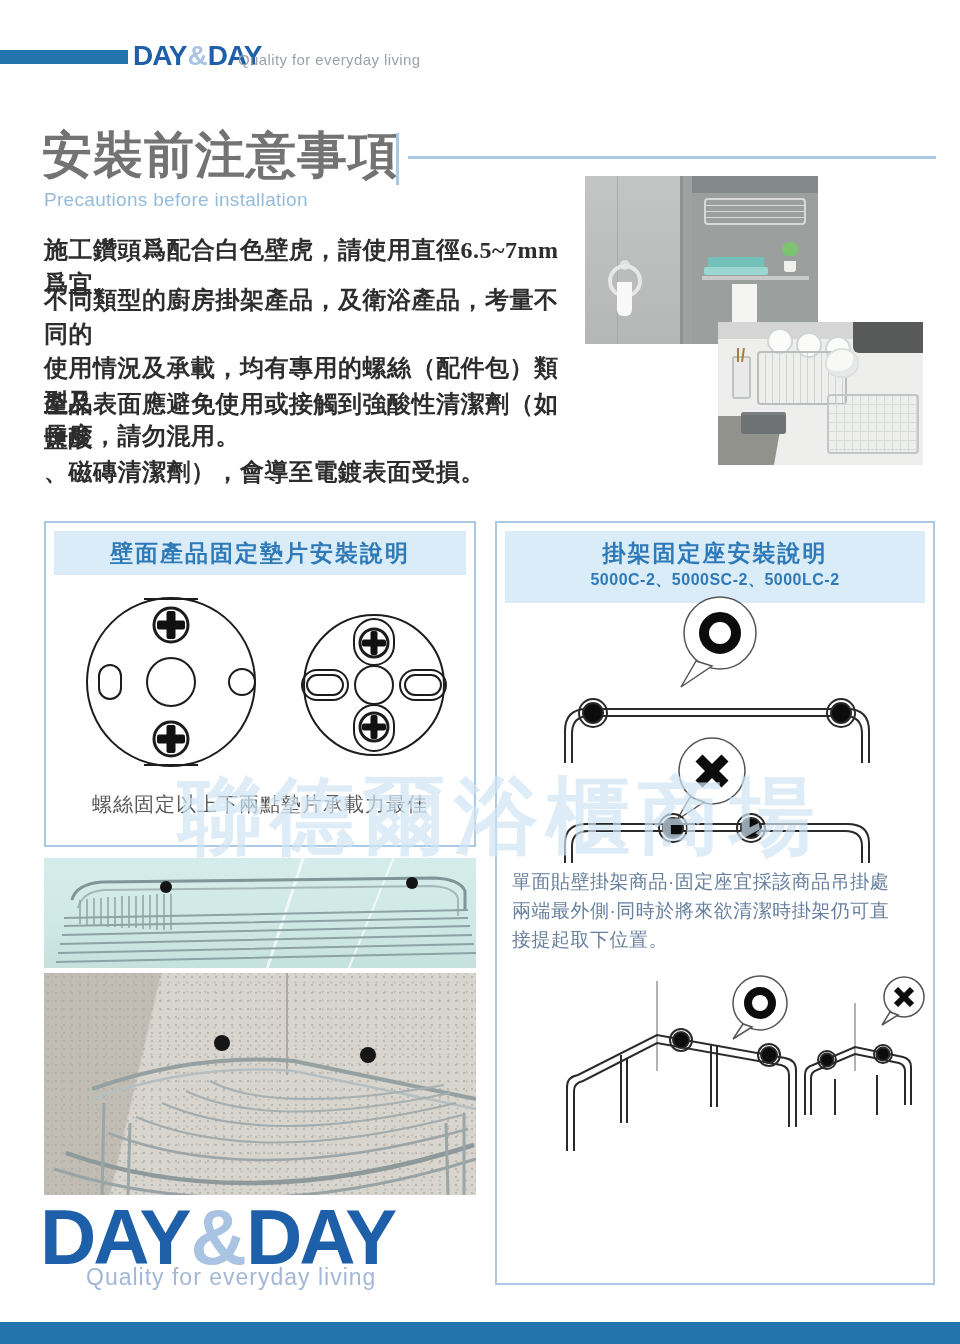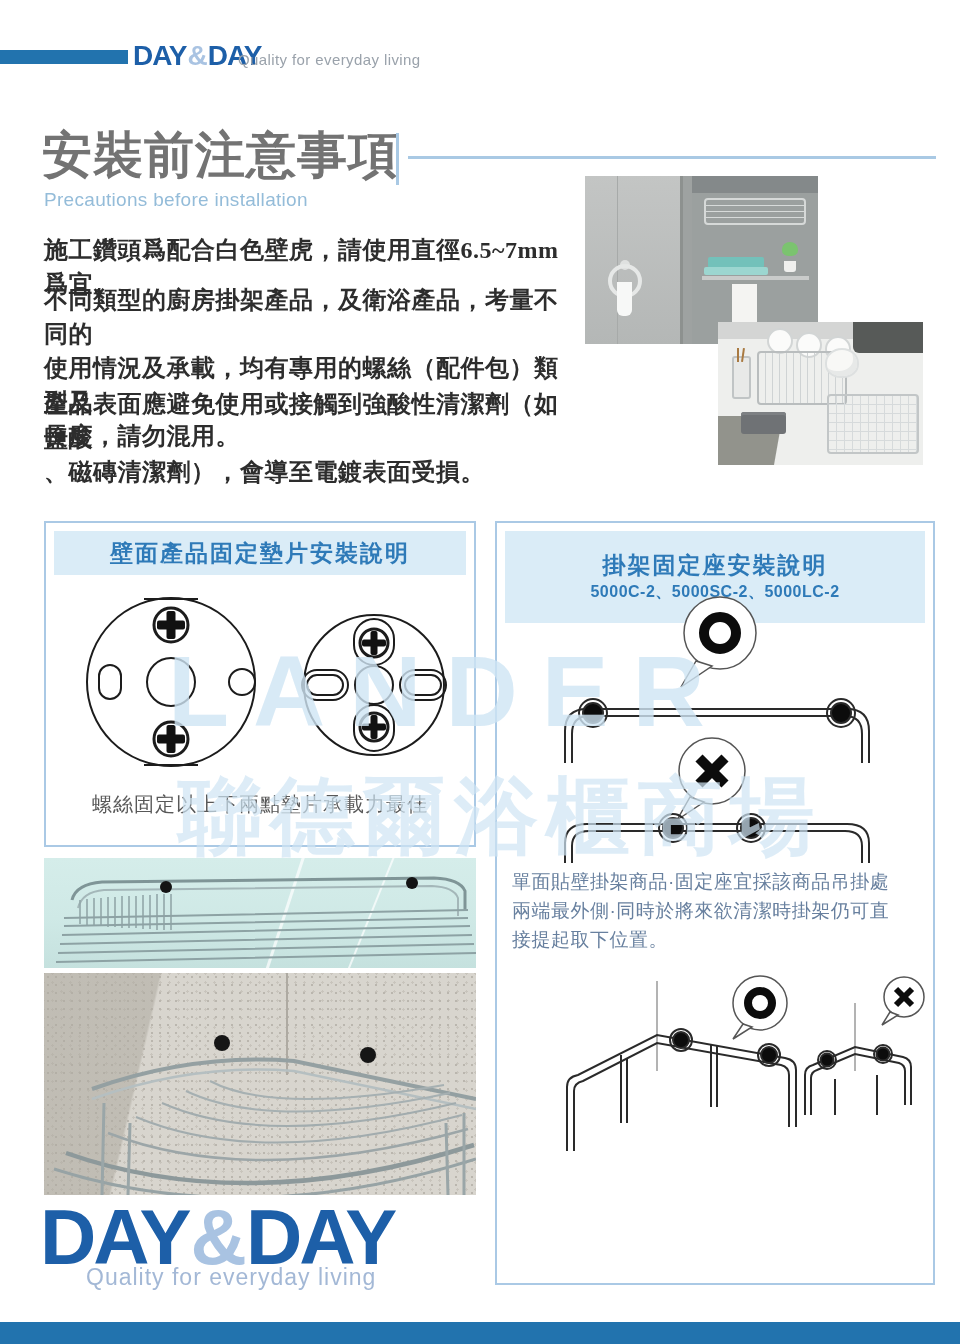--- a/index.html
+++ b/index.html
@@ -82,22 +82,22 @@
       background:linear-gradient(103deg, rgba(173,169,159,.55) 0 24%, transparent 24.5%); }
   .pr2-corner { position:absolute; left:56%; top:0; width:2px; height:46%; background:#aeaaa2; }
   .photo-rack2 svg { position:absolute; left:0; top:0; }
 
   
   .ibox { position:absolute; border:2px solid #aac9e5; background:#ffffff; }
   .box-left { left:44px; top:521px; width:432px; height:326px; }
   .box-right { left:495px; top:521px; width:440px; height:764px; }
   .ibox-header { position:absolute; left:8px; right:8px; top:8px; background:#daecf7; text-align:center; }
   .box-left .ibox-header { height:44px; line-height:44px; }
-  .box-right .ibox-header { padding:7px 0 20px; }
-  .ibox-title { font-size:23px; font-weight:bold; color:#2e7ab8; letter-spacing:2px;margin-top:12px; }
+  .box-right .ibox-header { padding:7px 0 12px; }
+  .ibox-title { font-size:23px; font-weight:bold; color:#2e7ab8; letter-spacing:2px; }
   .ibox-models { font-size:16px; font-weight:bold; color:#2e7ab8; letter-spacing:.5px; margin-top:1px; }
   .gasket-svg { position:absolute; left:10px; top:62px; }
   .box-caption { position:absolute; left:0; right:0; top:268px; text-align:center; font-size:20px; color:#585858; letter-spacing:1px; }
   .diagram1 { position:absolute; left:8px; top:68px; }
   .box-note { position:absolute; left:15px; width:410px; font-size:19px; line-height:29px; color:#68809f;
               white-space:pre-line; letter-spacing:.5px; }
   .note1 { top:344px; }
   .diagram2 { position:absolute; left:8px; top:452px; }
   .note2 { top:642px; }
 
@@ -331,20 +331,19 @@
         <path d="M118,130 Q222,176 412,130" stroke="#a2acae" stroke-width="2"></path>
         <path d="M92,144 Q216,196 418,142" stroke="#a2acae" stroke-width="2"></path>
         <path d="M64,160 Q210,216 424,156" stroke="#9ca6a8" stroke-width="2.5"></path>
         <path d="M22,180 Q204,244 430,172" stroke="#8d999b" stroke-width="4.5"></path>
         <path d="M10,196 Q204,258 432,186" stroke="#97a3a5" stroke-width="3"></path>
         <path d="M420,140 L420,222 M402,150 L404,222 M60,130 L58,222 M86,150 L84,222" stroke="#9aa6a8" stroke-width="3"></path>
       </g>
     </svg>
   </div>
 
-  <div class="wm wm1">LANDER</div>
   <div class="wm wm2">聯德爾浴櫃商場</div>
 
   <div class="ftr-logo"><span>DAY</span><span class="amp">&amp;</span><span>DAY</span></div>
   <div class="ftr-tagline">Quality for everyday living</div>
   <div class="bottombar"></div>
 
 </div>
 
 </body></html>

